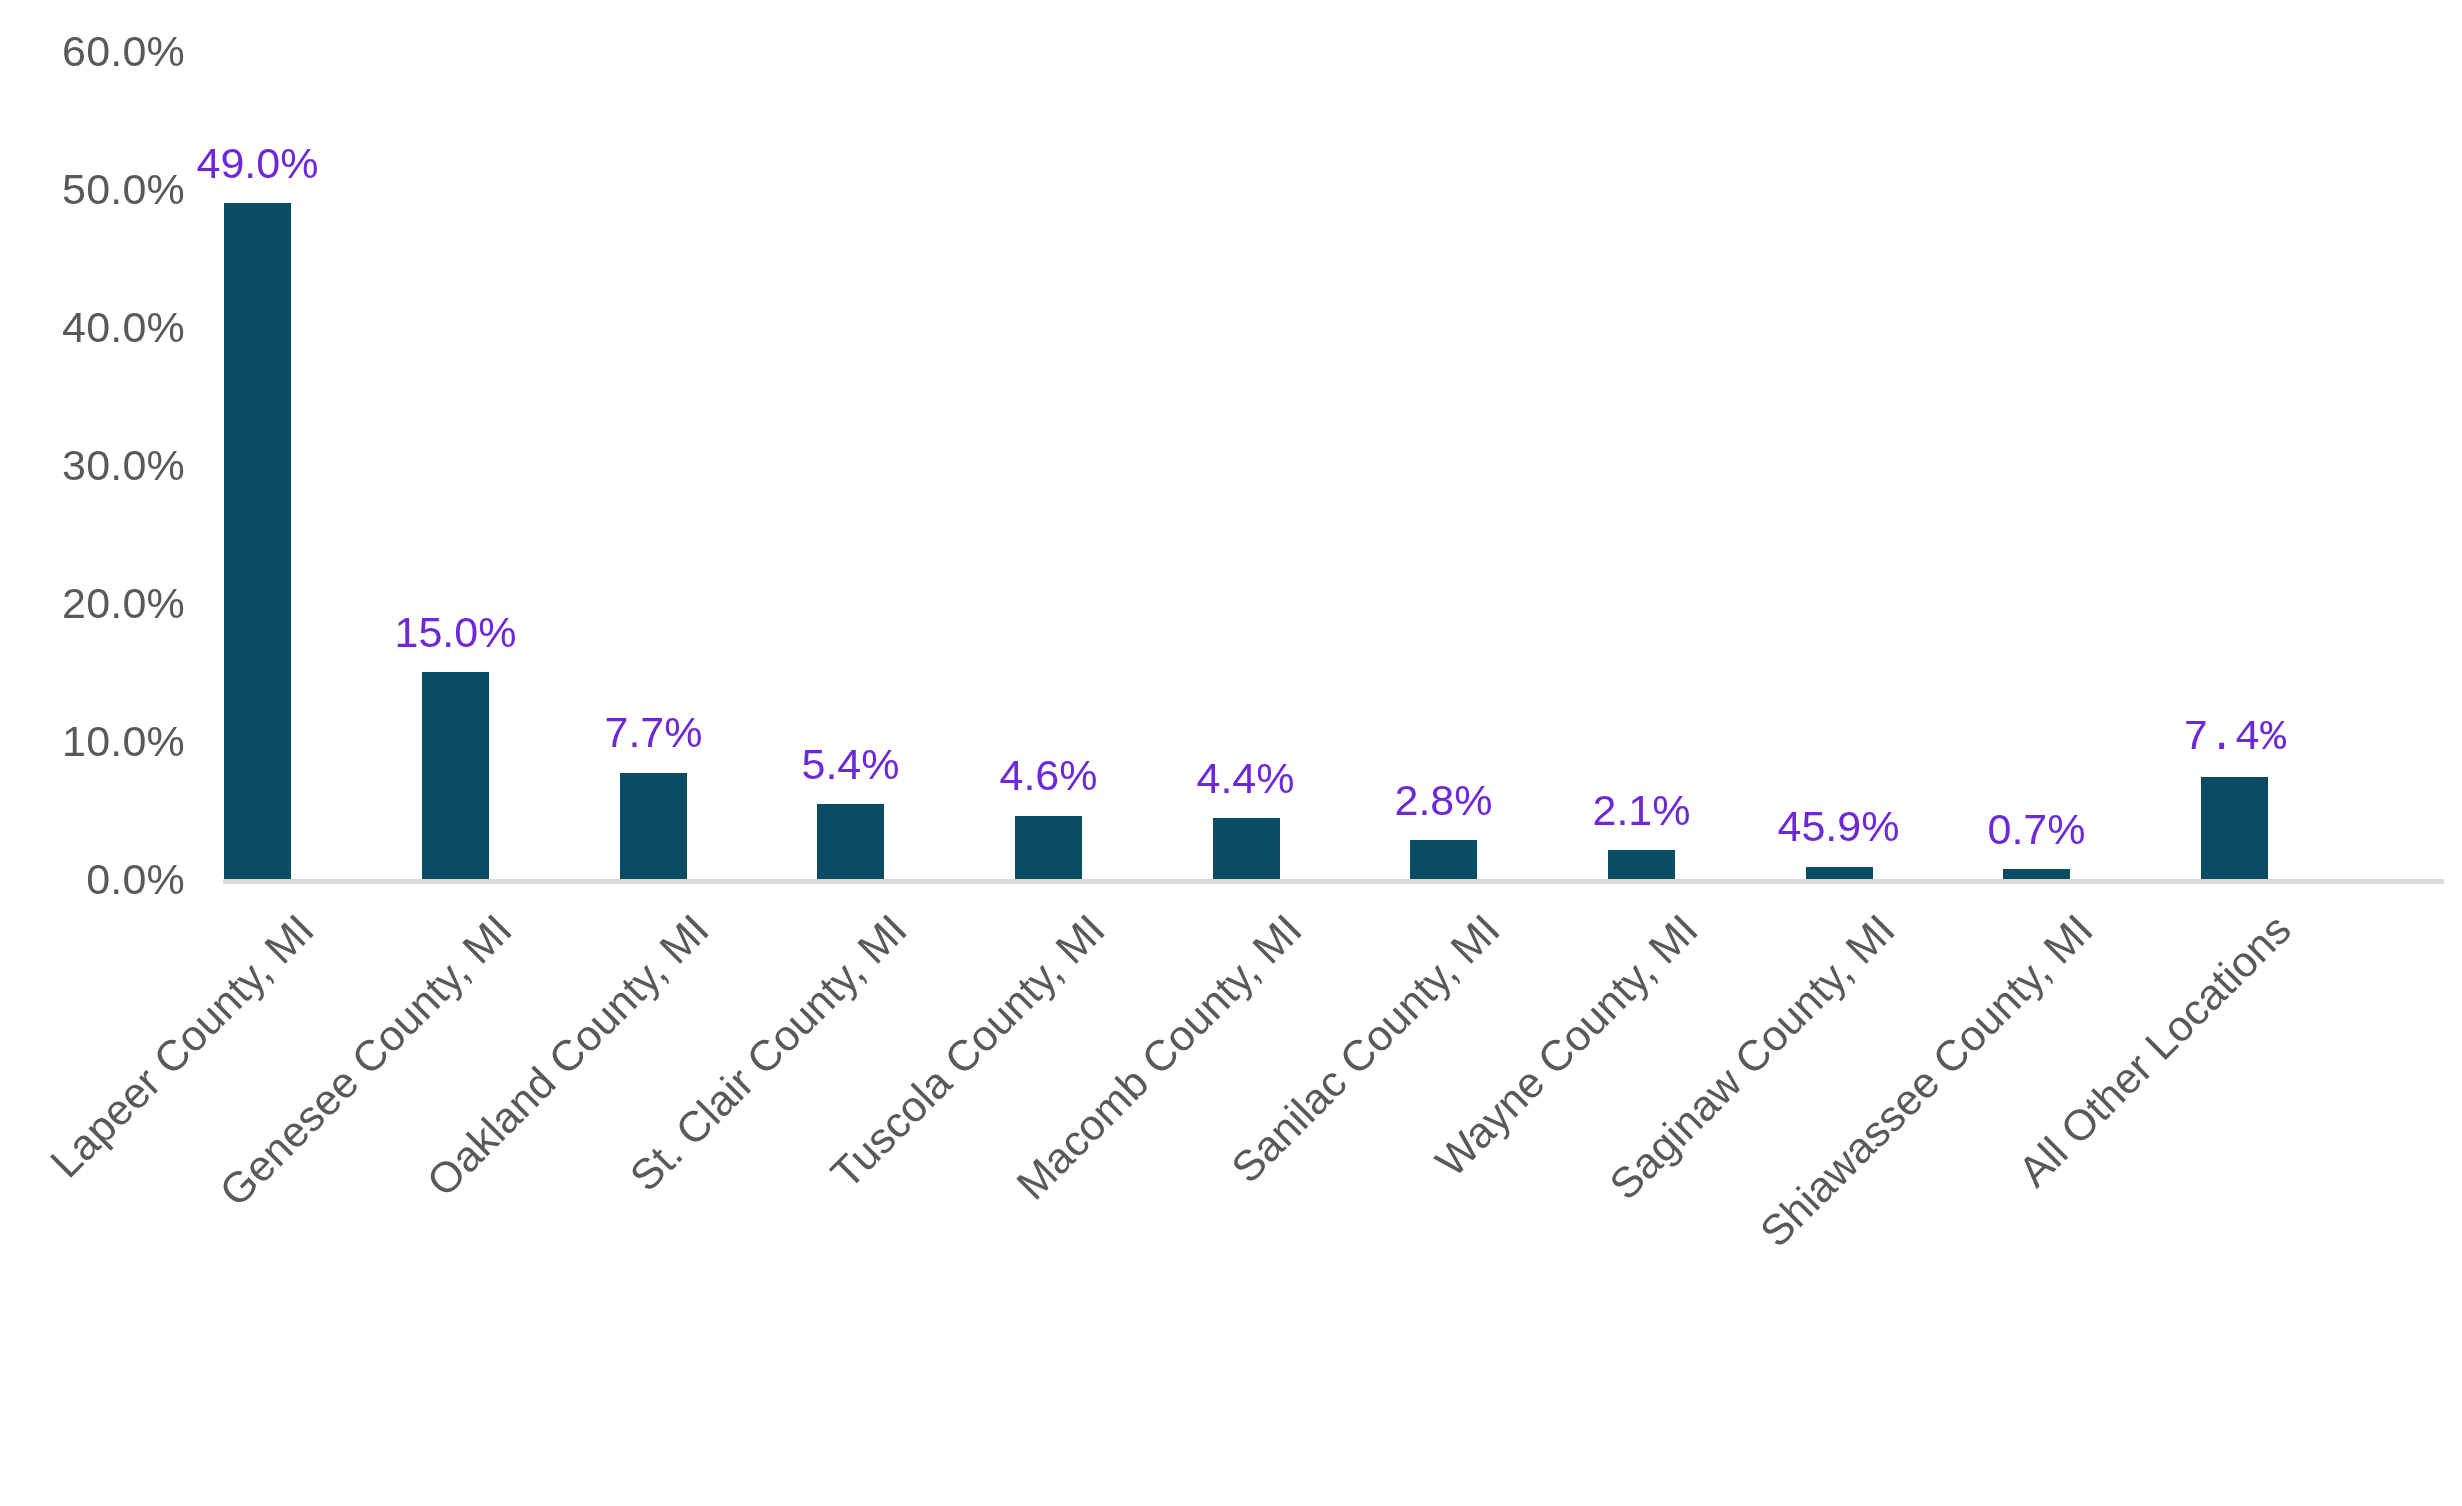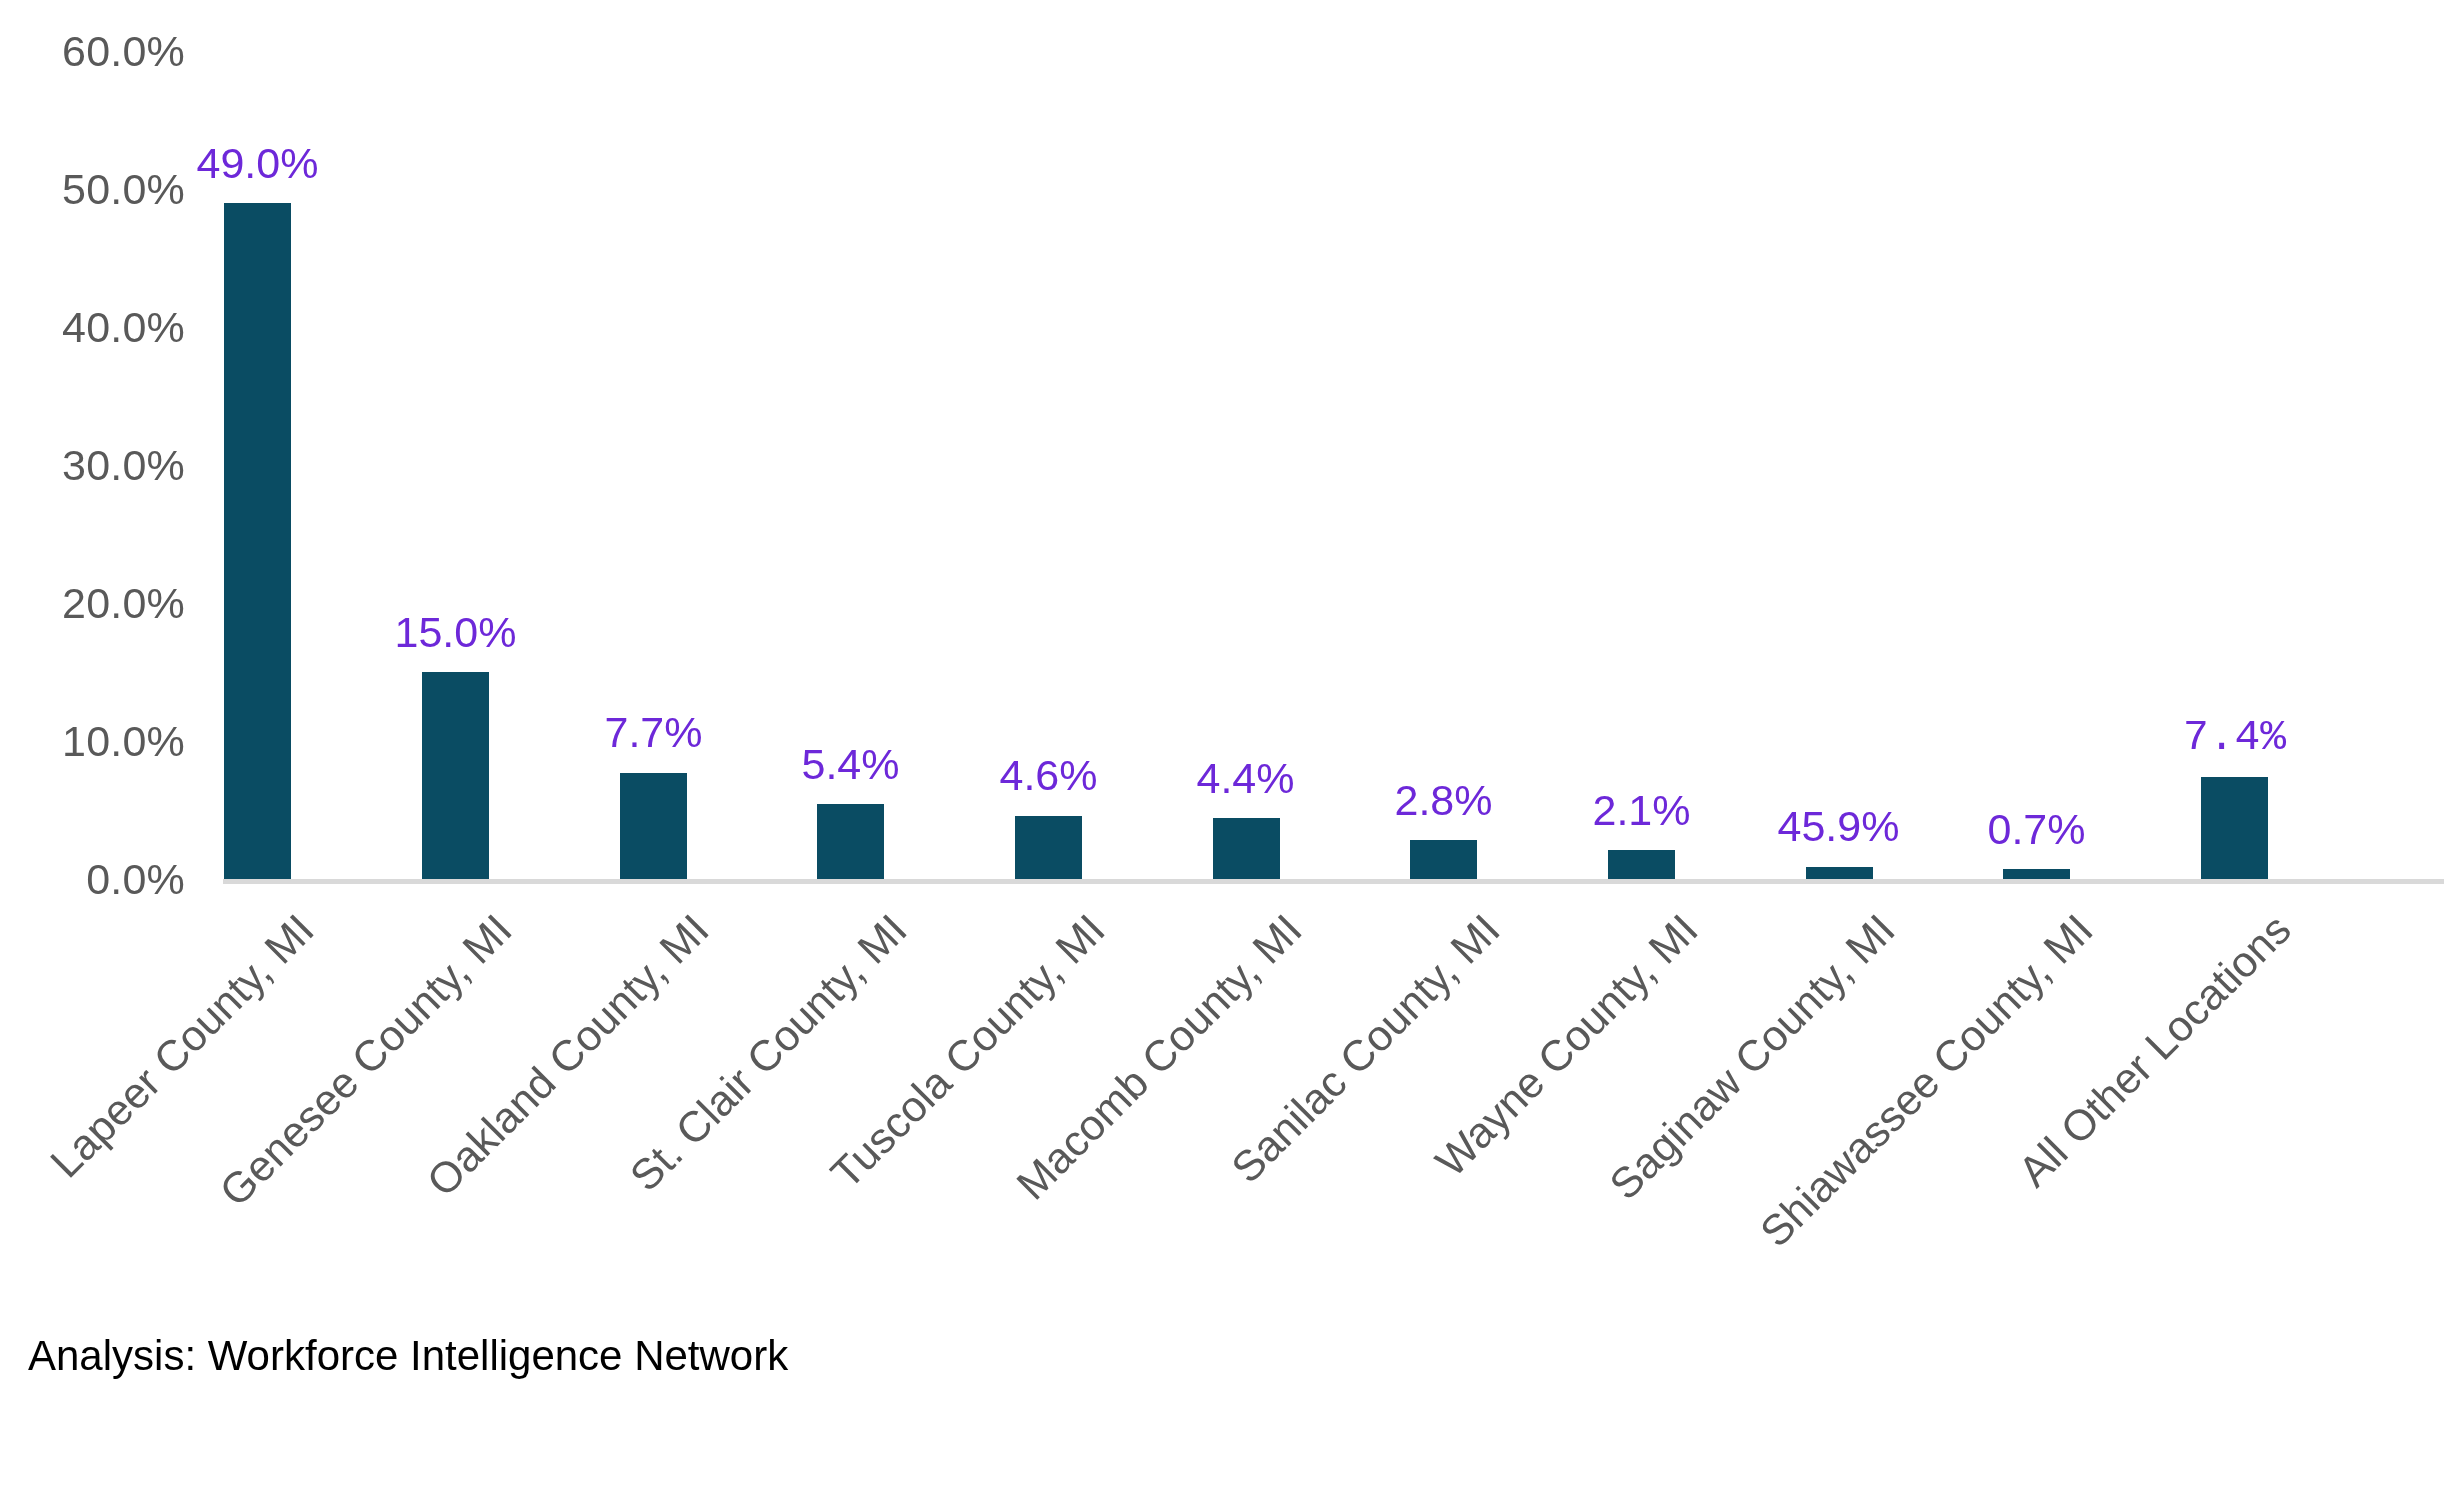--- a/index.html
+++ b/index.html
@@ -158,17 +158,16 @@
         <div class="cat-label" style="left: 1477px; transform: translateX(-100%) rotate(-45deg); transform-origin: right top;">Sanilac County, MI</div>
         <div class="cat-label" style="left: 1675px; transform: translateX(-100%) rotate(-45deg); transform-origin: right top;">Wayne County, MI</div>
         <div class="cat-label" style="left: 1872px; transform: translateX(-100%) rotate(-45deg); transform-origin: right top;">Saginaw County, MI</div>
         <div class="cat-label" style="left: 2070px; transform: translateX(-100%) rotate(-45deg); transform-origin: right top;">Shiawassee County, MI</div>
         <div class="cat-label" style="left: 2268px; transform: translateX(-100%) rotate(-45deg); transform-origin: right top;">All Other Locations</div>
       </div>
 
   </div>
 
   <div class="footnotes">
-    <div class="footnote-line">Analysis: Workforce Intelligence Network</div>
   </div>
 
 </div>
 
 
 </body></html>

